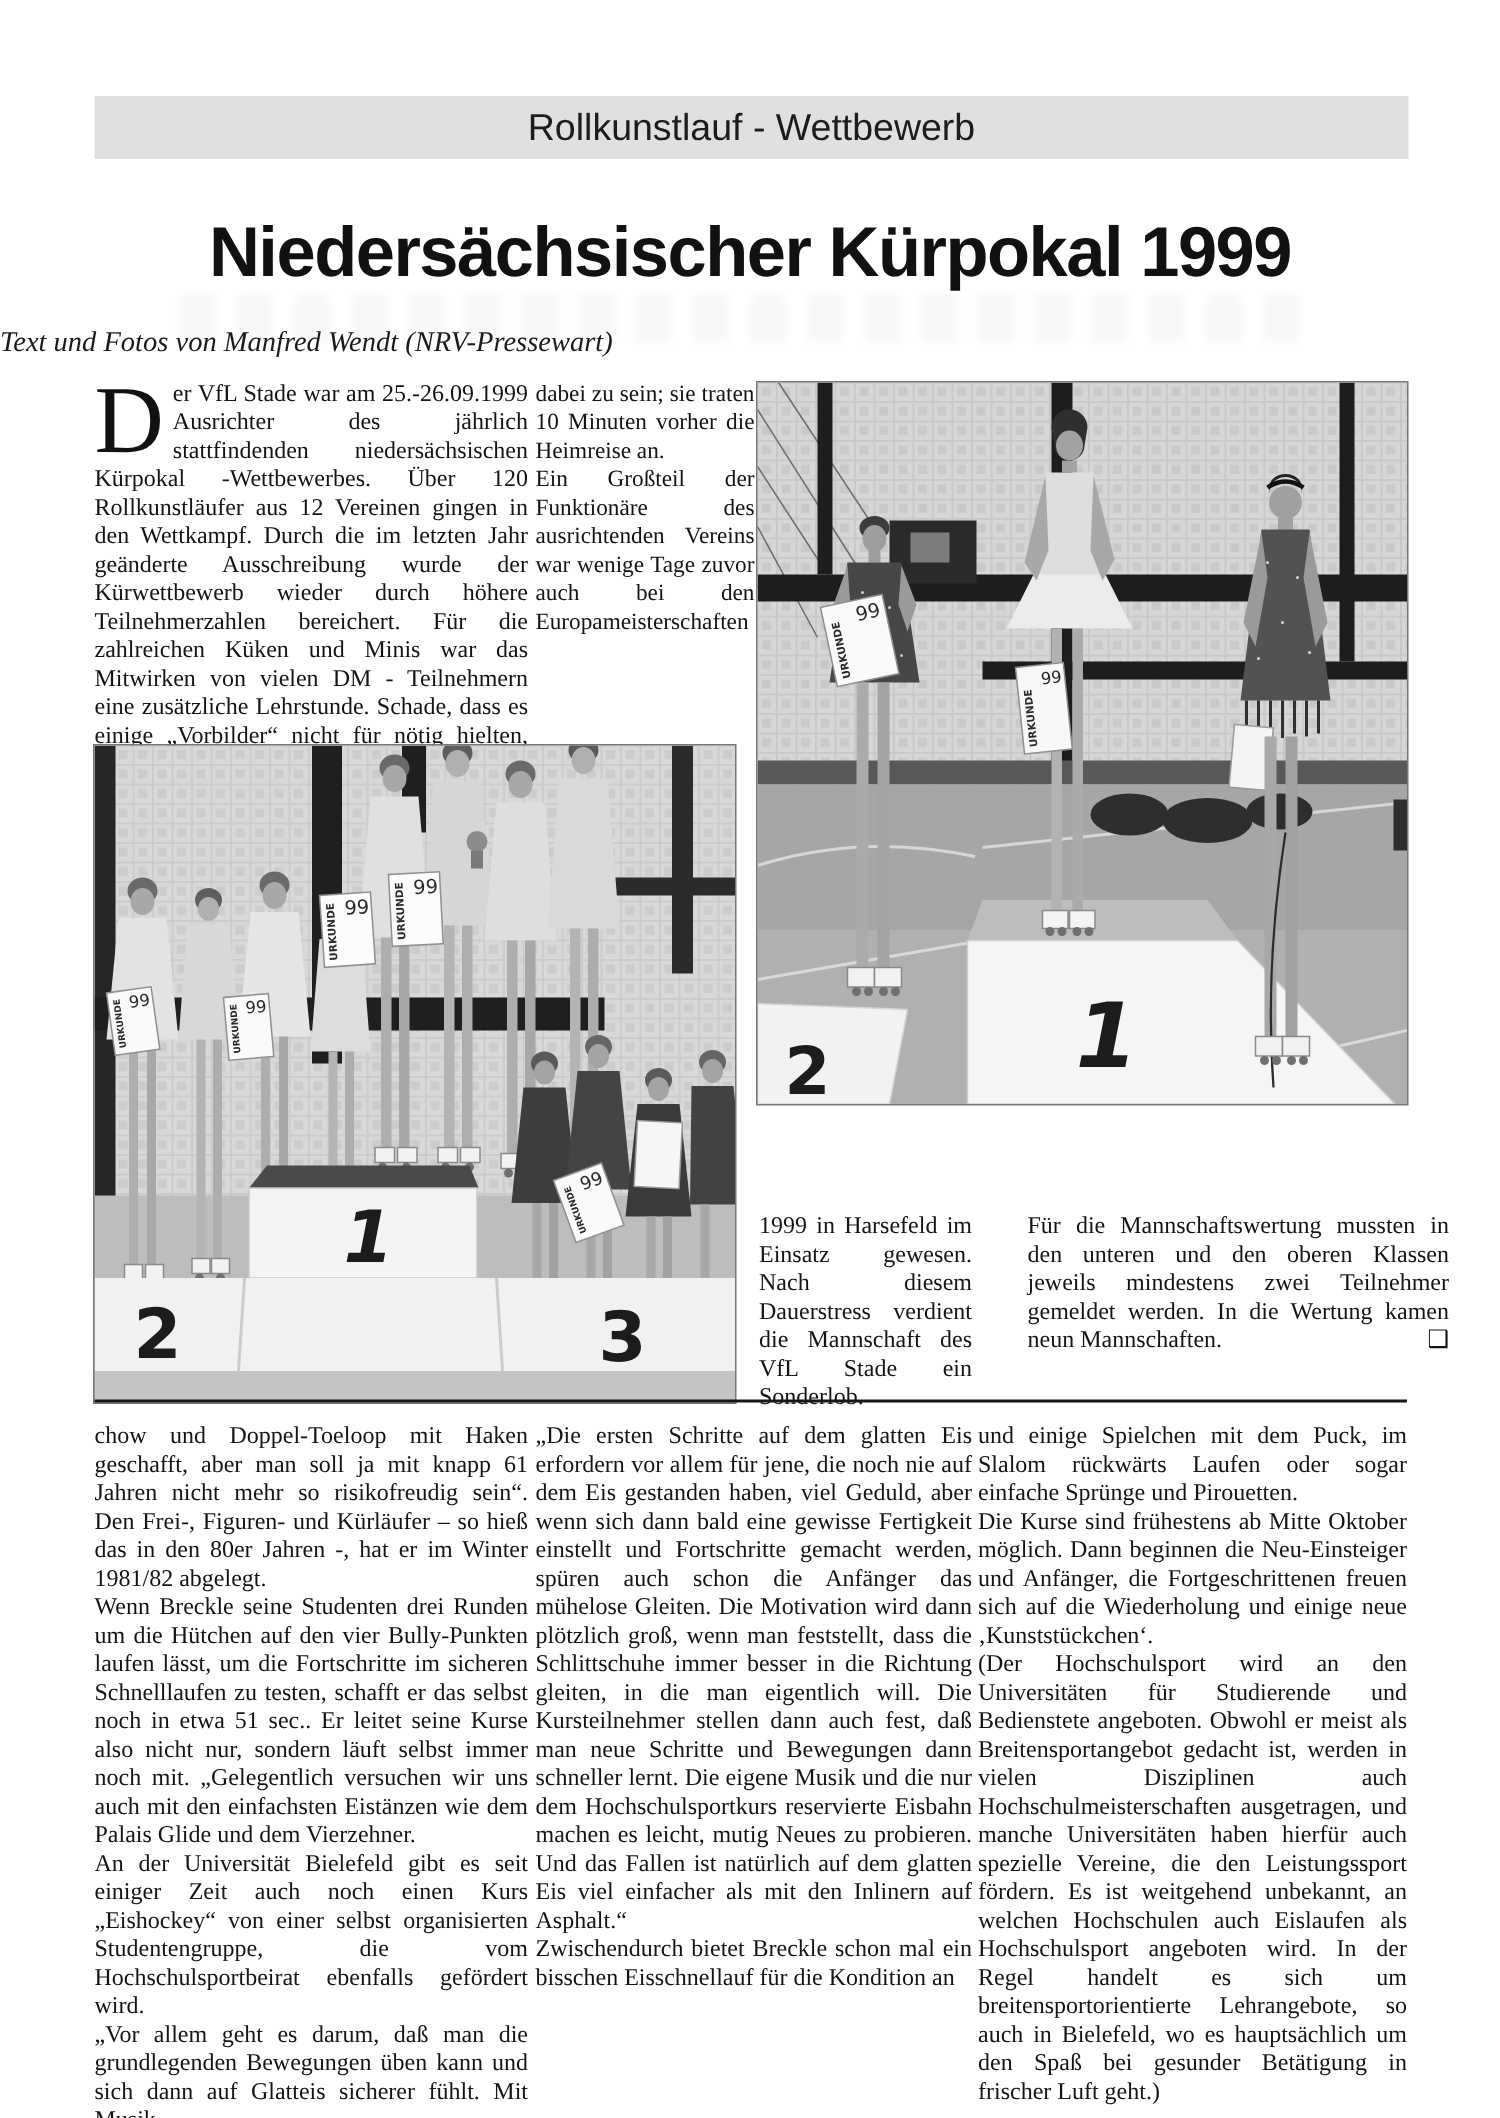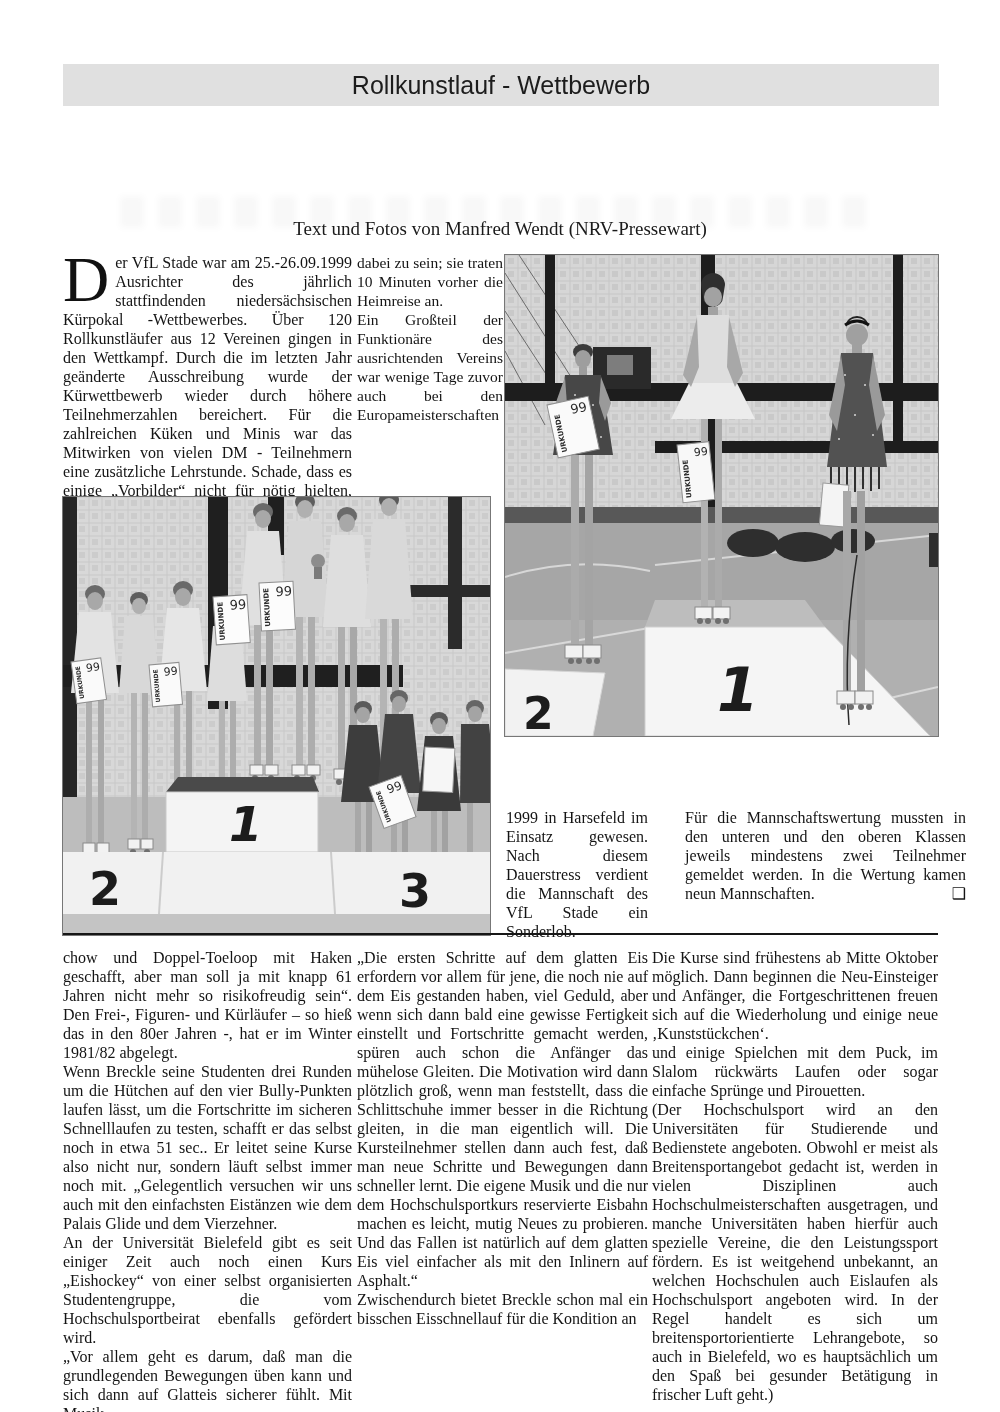--- a/index.html
+++ b/index.html
@@ -8,22 +8,22 @@
   
   .section-bar{position:absolute;left:63px;top:64px;width:876px;height:42px;background:#e0e0e0;
                display:flex;align-items:center;justify-content:center;}
   .section-bar span{font-family:"Liberation Sans",sans-serif;font-size:25px;color:#1c1c1c;text-align:right;}
   .title{position:absolute;left:0;top:140px;width:100%;text-align:center;
          font-family:"Liberation Sans",sans-serif;font-weight:bold;font-size:47px;
          letter-spacing:-1px;color:#111;}
   .ghost{position:absolute;top:196px;left:120px;right:120px;height:32px;opacity:.55;
          background:repeating-linear-gradient(90deg,rgba(0,0,0,0.055) 0 24px,rgba(0,0,0,0) 24px 38px);
          filter:blur(3px);}
-  .byline{position:absolute;left:0;top:218px;width:100%;text-align:center;
-          font-size:19px;color:#1a1a1a;}
+  .byline{position:absolute;left:0;top:218px;width:100%;
+          font-style:italic;font-size:19px;color:#1a1a1a;}
   
   .serif{font-size:16px;line-height:19px;text-align:justify;color:#141414;}
   .serif p{margin:0;}
   .col1{position:absolute;left:63px;top:253px;width:289px;height:236px;}
   .dropcap{float:left;font-size:64px;line-height:50px;padding:2px 6px 0 0;font-weight:normal;color:#111;}
   .col2{position:absolute;left:357px;top:253px;width:146px;height:236px;font-size:15.5px;}
   .subleft{position:absolute;left:506px;top:808px;width:142px;}
   .subright{position:absolute;left:685px;top:808px;width:281px;}
   .endmark{float:right;font-size:16px;line-height:19px;}
   .caption{position:absolute;left:505px;top:741px;width:433px;font-style:italic;
@@ -47,20 +47,21 @@
 </style>
 </head>
 <body>
 
 <div class="page">
 
   <div class="section-bar">
     <span>Rollkunstlauf - Wettbewerb</span>
   </div>
 
+  <div class="title">Niedersächsischer Kürpokal 1999</div>
   <div class="ghost"></div>
   <div class="byline">Text und Fotos von Manfred Wendt (NRV-Pressewart)</div>
 
   <div class="col1 serif">
     <p><span class="dropcap">D</span><span>er VfL Stade war am 25.-26.09.1999 Ausrichter des jährlich stattfindenden niedersächsischen Kürpokal -Wettbewerbes. Über 120 Rollkunstläufer aus 12 Vereinen gingen in den Wettkampf. Durch die im letzten Jahr geänderte Ausschreibung wurde der Kürwettbewerb wieder durch höhere Teilnehmerzahlen bereichert. Für die zahlreichen Küken und Minis war das Mitwirken von vielen DM - Teilnehmern eine zusätzliche Lehrstunde. Schade, dass es einige „Vorbilder“ nicht für nötig hielten, auch bei der Siegerehrung</span></p>
   </div>
 
   <div class="col2 serif">
     <p>dabei zu sein; sie traten 10 Minuten vorher die Heimreise an.</p>
     <p>Ein Großteil der Funktionäre des ausrichtenden Vereins war wenige Tage zuvor auch bei den Europameisterschaften</p>
@@ -444,19 +445,19 @@
     <p>chow und Doppel-Toeloop mit Haken geschafft, aber man soll ja mit knapp 61 Jahren nicht mehr so risikofreudig sein“. Den Frei-, Figuren- und Kürläufer – so hieß das in den 80er Jahren -, hat er im Winter 1981/82 abgelegt.</p>
     <p>Wenn Breckle seine Studenten drei Runden um die Hütchen auf den vier Bully-Punkten laufen lässt, um die Fortschritte im sicheren Schnelllaufen zu testen, schafft er das selbst noch in etwa 51 sec.. Er leitet seine Kurse also nicht nur, sondern läuft selbst immer noch mit. „Gelegentlich versuchen wir uns auch mit den einfachsten Eistänzen wie dem Palais Glide und dem Vierzehner.</p>
     <p>An der Universität Bielefeld gibt es seit einiger Zeit auch noch einen Kurs „Eishockey“ von einer selbst organisierten Studentengruppe, die vom Hochschulsportbeirat ebenfalls gefördert wird.</p>
     <p>„Vor allem geht es darum, daß man die grundlegenden Bewegungen üben kann und sich dann auf Glatteis sicherer fühlt. Mit Musik –</p>
   </div>
   <div class="bcol bcol2 serif">
     <p>„Die ersten Schritte auf dem glatten Eis erfordern vor allem für jene, die noch nie auf dem Eis gestanden haben, viel Geduld, aber wenn sich dann bald eine gewisse Fertigkeit einstellt und Fortschritte gemacht werden, spüren auch schon die Anfänger das mühelose Gleiten. Die Motivation wird dann plötzlich groß, wenn man feststellt, dass die Schlittschuhe immer besser in die Richtung gleiten, in die man eigentlich will. Die Kursteilnehmer stellen dann auch fest, daß man neue Schritte und Bewegungen dann schneller lernt. Die eigene Musik und die nur dem Hochschulsportkurs reservierte Eisbahn machen es leicht, mutig Neues zu probieren. Und das Fallen ist natürlich auf dem glatten Eis viel einfacher als mit den Inlinern auf Asphalt.“</p>
     <p>Zwischendurch bietet Breckle schon mal ein bisschen Eisschnellauf für die Kondition an</p>
   </div>
   <div class="bcol bcol3 serif">
+    <p>und einige Spielchen mit dem Puck, im Slalom rückwärts Laufen oder sogar einfache Sprünge und Pirouetten.</p>
     <p>Die Kurse sind frühestens ab Mitte Oktober möglich. Dann beginnen die Neu-Einsteiger und Anfänger, die Fortgeschrittenen freuen sich auf die Wiederholung und einige neue ‚Kunststückchen‘.</p>
-    <p>und einige Spielchen mit dem Puck, im Slalom rückwärts Laufen oder sogar einfache Sprünge und Pirouetten.</p>
     <p>(Der Hochschulsport wird an den Universitäten für Studierende und Bedienstete angeboten. Obwohl er meist als Breitensportangebot gedacht ist, werden in vielen Disziplinen auch Hochschulmeisterschaften ausgetragen, und manche Universitäten haben hierfür auch spezielle Vereine, die den Leistungssport fördern. Es ist weitgehend unbekannt, an welchen Hochschulen auch Eislaufen als Hochschulsport angeboten wird. In der Regel handelt es sich um breitensportorientierte Lehrangebote, so auch in Bielefeld, wo es hauptsächlich um den Spaß bei gesunder Betätigung in frischer Luft geht.)</p>
   </div>
 
 
 </div>
 
 </body></html>

